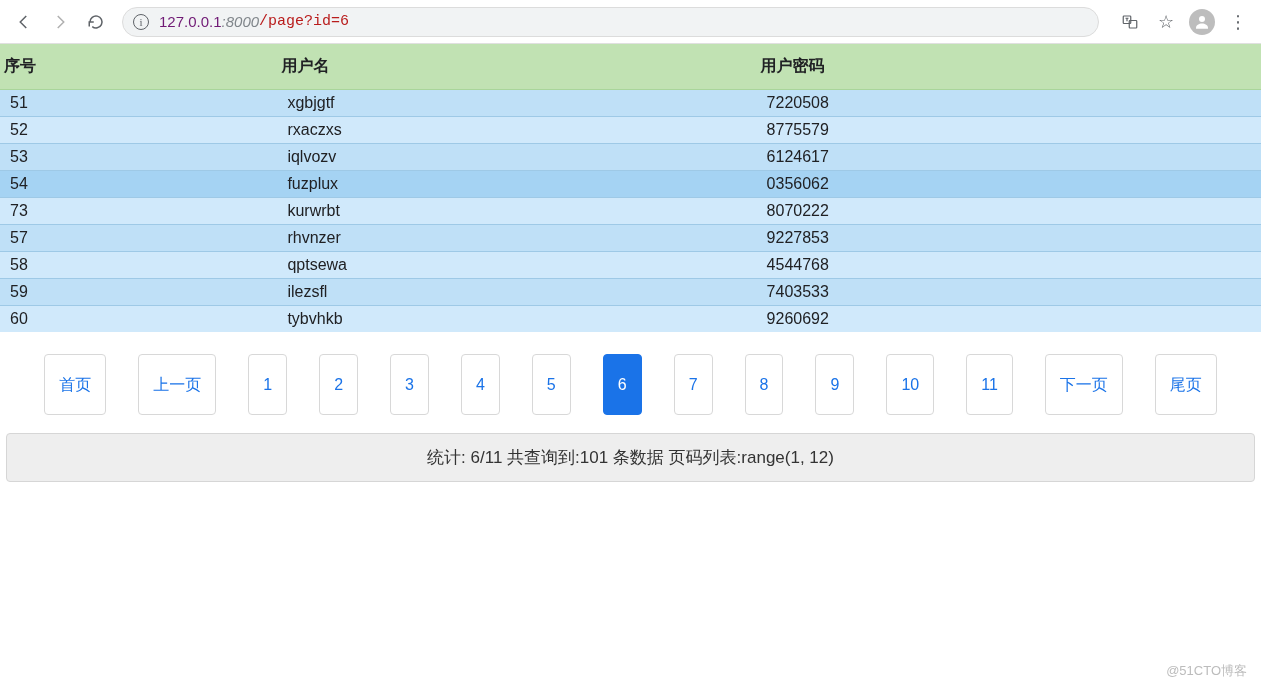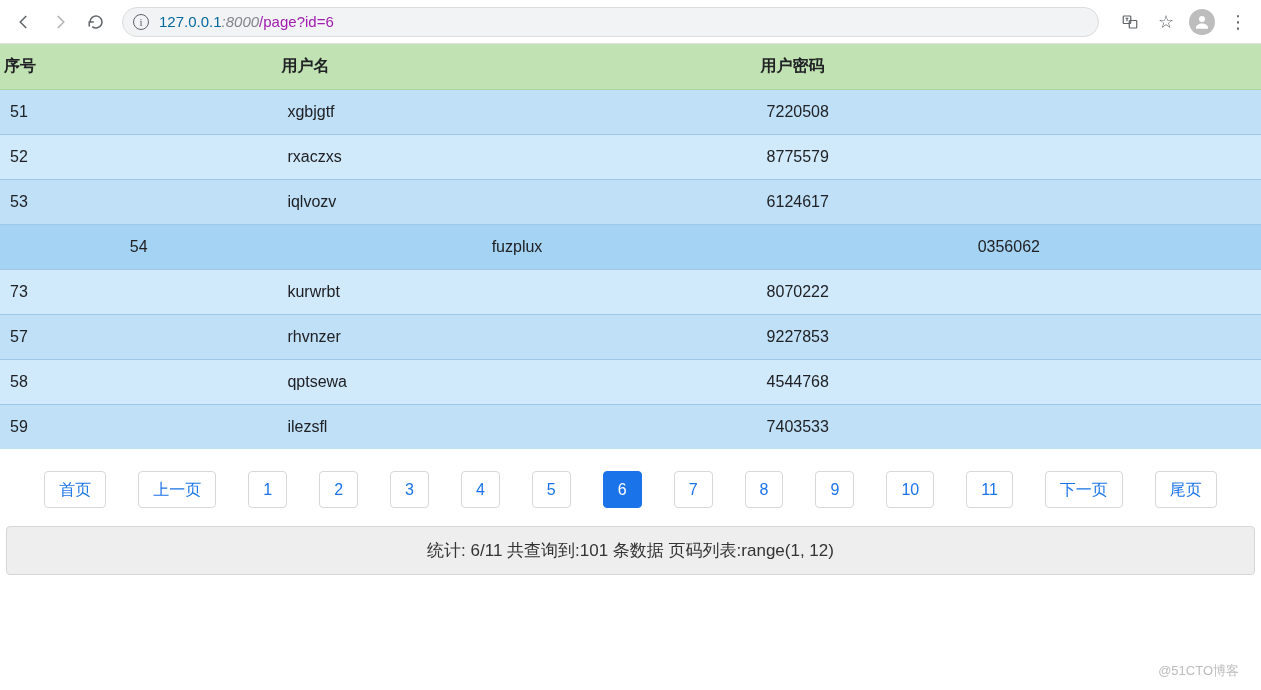--- a/index.html
+++ b/index.html
@@ -47,23 +47,23 @@
   }
   .omnibox .info-icon {
     width:16px;height:16px;
     border:1.5px solid #5f6368;
     border-radius:50%;
     display:flex;align-items:center;justify-content:center;
     font-size:11px; color:#5f6368;
     margin-right:10px;
     font-family: Georgia, serif;
   }
-  .omnibox .host { color:#0369a1; }
+  .omnibox .host { color:#701a75; }
   .omnibox .port { color:#80868b;font-style:italic; }
-  .omnibox .path { color:#a21caf; }
+  .omnibox .path { color:#b91c1c;font-family:Liberation Mono, monospace; }
   .right-icons { display:flex; align-items:center; gap:6px; margin-left:6px; }
   .right-icons .ic {
     width:30px;height:30px;display:flex;align-items:center;justify-content:center;
     color:#5f6368; cursor:pointer; font-size:18px;
   }
   .avatar { width:26px;height:26px;border-radius:50%;background:#bdbdbd;display:flex;align-items:center;justify-content:center; }
   .avatar svg{width:18px;height:18px;fill:#fff;}
   .kebab { font-size:20px; line-height:1; letter-spacing:0; }
 
   
@@ -76,43 +76,43 @@
     font-size:16px;
   }
   table.data thead th {
     background:#c1e2b3;
     text-align:left;
     padding:12px 4px;
     font-weight:700;
     border-bottom:1px solid #a9d59a;
   }
   table.data tbody td {
-    padding:13px 10px;
+    padding:4px 10px;
     border-top:1px solid #9ec9e6;
     margin-top:16px;
   }
   table.data tbody tr.odd { background:#bfe0f7; }
   table.data tbody tr.even { background:#d0e9fb; }
-  table.data tbody tr.hover { background:#a5d3f3;text-align:center; }
+  table.data tbody tr.hover { background:#a5d3f3; }
   table.data .col-id { width:22%; }
   table.data .col-user { width:38%; }
   table.data .col-pass { width:40%; }
 
   
   .pagination {
     display:flex;
     justify-content:center;
     gap:0;
     margin:22px 0 18px;
   }
   .pagination .pg {
     border:1px solid #d8d8d8;
     background:#fff;
     color:#1a73e8;
-    padding:8px 14px;
+    padding:20px 14px;
     font-size:16px;
     cursor:pointer;
     border-radius:4px;
     margin:0 16px;
     line-height:1.2;
   }
   .pagination .pg.active {
     background:#1a73e8;
     border-color:#1a73e8;
     color:#fff;
@@ -126,21 +126,21 @@
     border:1px solid #d6d6d6;
     border-radius:4px;
     text-align:center;
     padding:12px 15px;
     font-size:17px;
     color:#333;
   }
 
   .watermark {
     position:absolute;
-    right:22px;
+    right:14px;
     bottom:10px;
     color:#bcbcbc;
     font-size:13px;
   }
 </style>
 </head>
 <body>
 
 <div class="chrome-bar">
   <div class="nav-btn">
@@ -234,20 +234,25 @@
         <tr class="even">
           <td>58</td>
           <td>qptsewa</td>
           <td>4544768</td>
         </tr>
         <tr class="odd">
           <td>59</td>
           <td>ilezsfl</td>
           <td>7403533</td>
         </tr>
+        <tr class="even">
+          <td>60</td>
+          <td>tybvhkb</td>
+          <td>9260692</td>
+        </tr>
       </tbody>
   </table>
 
   <div class="pagination" id="pagination">
       <span class="pg">首页</span>
       <span class="pg">上一页</span>
       <span class="pg">1</span>
       <span class="pg">2</span>
       <span class="pg">3</span>
       <span class="pg">4</span>

